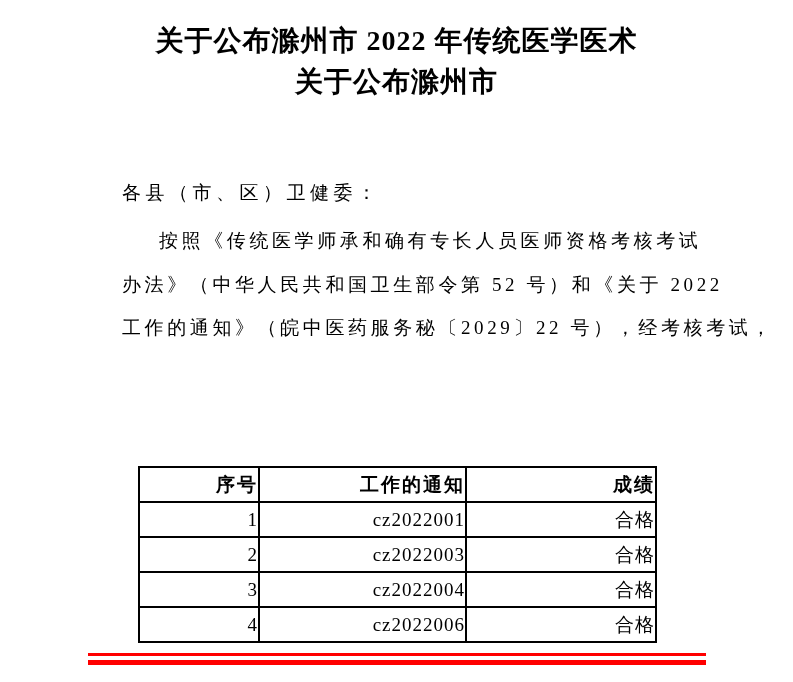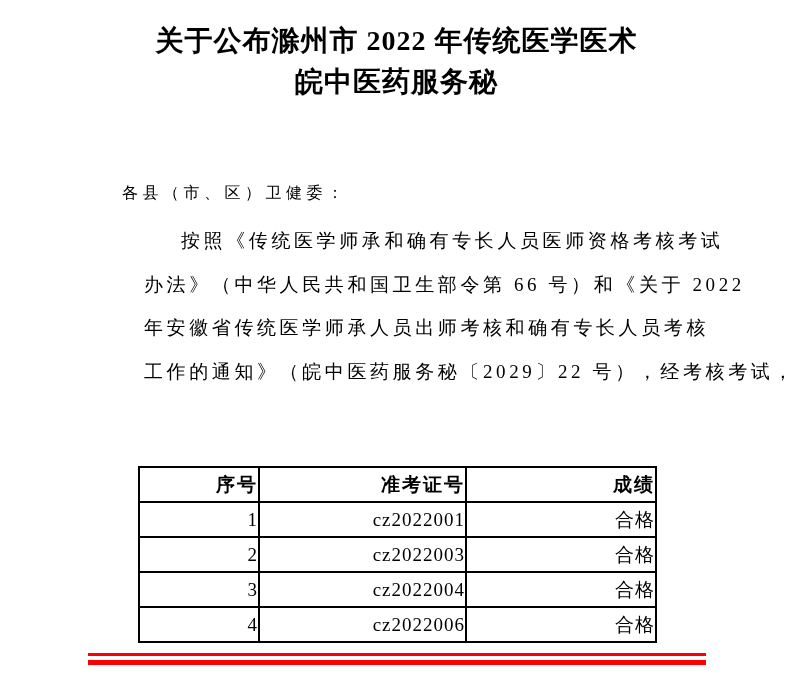--- a/index.html
+++ b/index.html
@@ -23,37 +23,36 @@
     font-weight: bold;
     line-height: 41px;
     letter-spacing: 1px;
   }
   .doc-title .tline { display: block; }
   .salutation {
     position: absolute;
     top: 180px;
     left: 122px;
     margin: 0;
-    font-size: 16px;
+    font-size: 19px;
     letter-spacing: 4.5px;
     line-height: 26px;
     white-space: nowrap;
   }
   .body-para {
     position: absolute;
     top: 219px;
     left: 122px;
     width: 556px;
   }
   .pline {
     font-size: 19px;
     letter-spacing: 3.6px;
     line-height: 43.5px;
     white-space: nowrap;
-    margin-left: 22px;
   }
   .pline.indent { padding-left: 37px; }
   .results-table {
     position: absolute;
     top: 466px;
     left: 138px;
     border-collapse: collapse;
     table-layout: fixed;
   }
   .results-table th, .results-table td {
@@ -87,42 +86,41 @@
   .red-rule-thin  { height: 3px; }
   .red-rule-thick { height: 5px; margin-top: 4px; }
 </style>
 </head>
 <body>
 
 <div class="page">
 
   <h1 class="doc-title">
     <span class="tline">关于公布滁州市 2022 年传统医学医术</span>
-    <span class="tline">皖中医药服务秘</span>
+    <span class="tline">关于公布滁州市</span>
   </h1>
 
   <p class="salutation">各县（市、区）卫健委：</p>
 
   <div class="body-para">
     <div class="pline indent">按照《传统医学师承和确有专长人员医师资格考核考试</div>
-    <div class="pline">办法》（中华人民共和国卫生部令第 66 号）和《关于 2022</div>
-    <div class="pline">年安徽省传统医学师承人员出师考核和确有专长人员考核</div>
+    <div class="pline">办法》（中华人民共和国卫生部令第 52 号）和《关于 2022</div>
     <div class="pline">工作的通知》（皖中医药服务秘〔2029〕22 号），经考核考试，</div>
   </div>
 
   <table class="results-table">
     <colgroup>
       <col class="col-index">
       <col class="col-ticket">
       <col class="col-result">
     </colgroup>
     <thead>
       <tr>
         <th>序号</th>
-        <th>准考证号</th>
+        <th>工作的通知</th>
         <th>成绩</th>
       </tr>
     </thead>
     <tbody>
       <tr>
         <td>1</td>
         <td>cz2022001</td>
         <td>合格</td>
       </tr>
       <tr>

